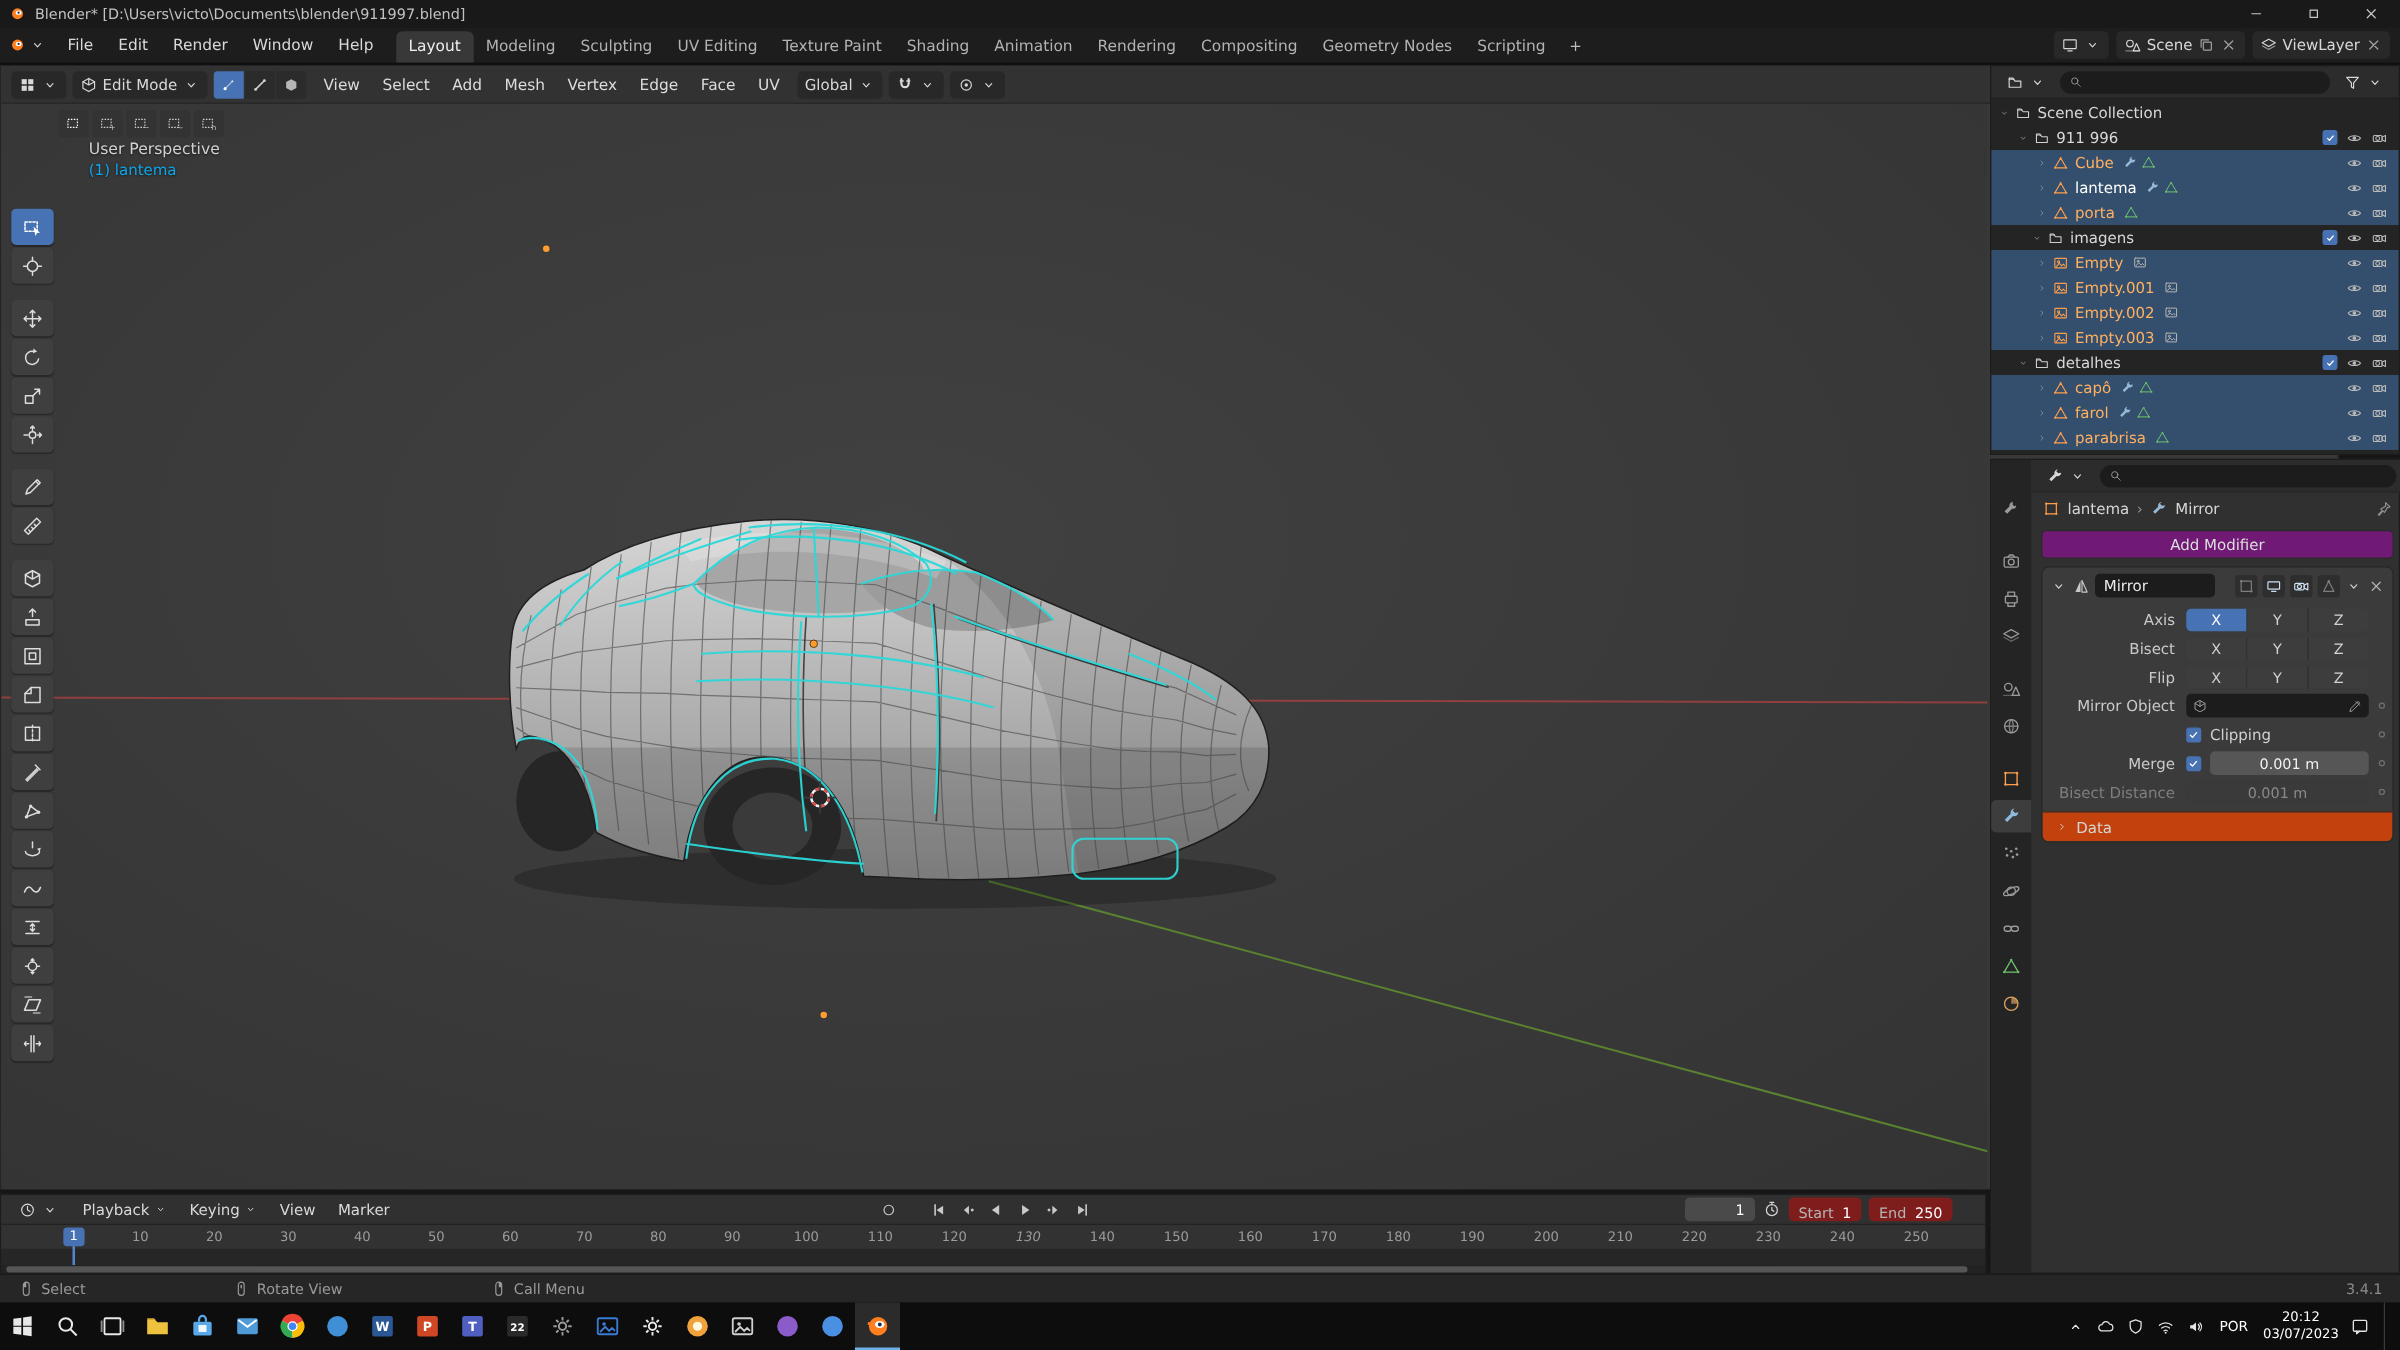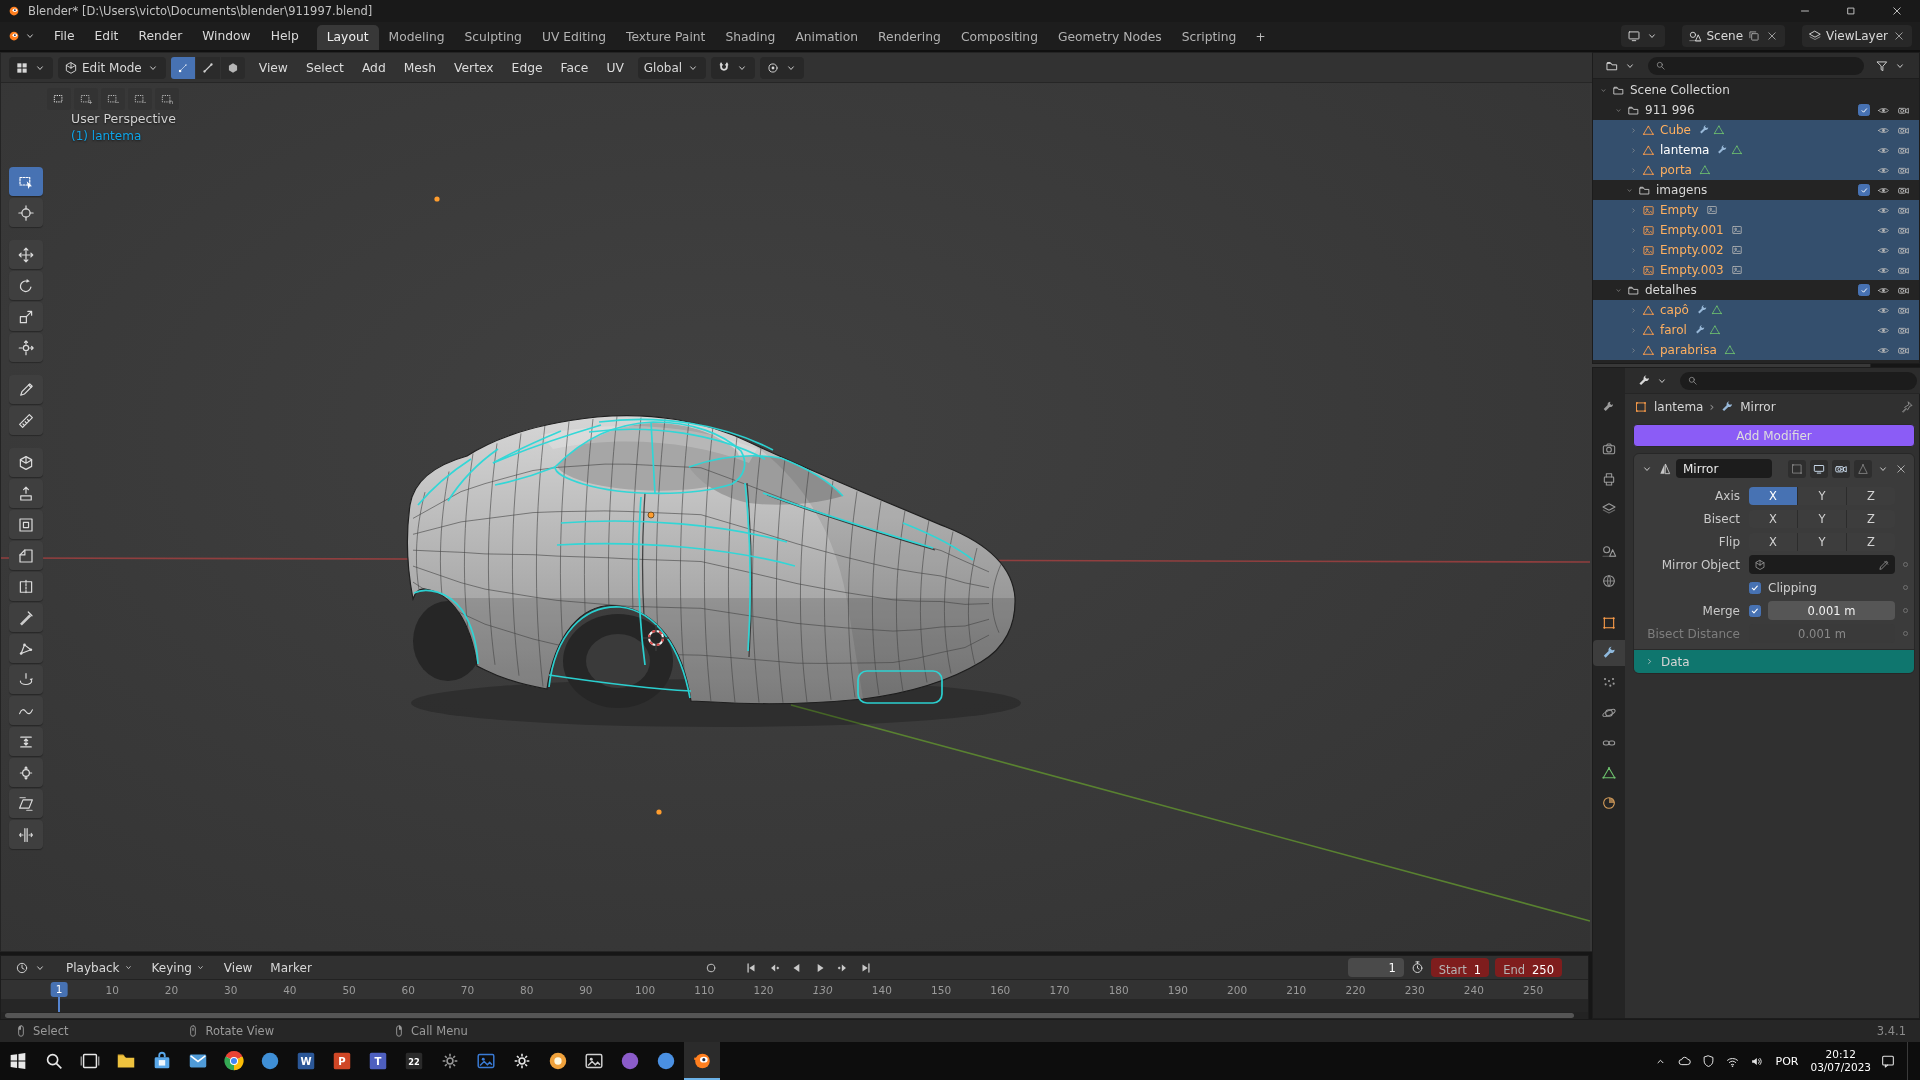--- a/index.html
+++ b/index.html
@@ -21,21 +21,21 @@
 .winbtn{width:46px;height:22px;display:flex;align-items:center;justify-content:center;color:#c8c8c8}
 
 .topbar{left:0;top:22px;width:1920px;height:30px;background:#1d1d1d;display:flex;align-items:flex-end;border-bottom:2px solid #101010}
 .tb-app-btn{display:flex;align-items:center;gap:2px;padding:0 7px;height:28px}
 .menus{display:flex;align-items:center;height:28px}
 .menu-item{padding:0 10px;font-size:12.3px;color:#d9d9d9;line-height:28px}
 .workspaces{display:flex;align-items:flex-end;margin-left:8px}
 .ws-tab{height:25px;line-height:25px;padding:0 10px;border-radius:5px 5px 0 0;color:#b2b2b2;font-size:12.3px;white-space:nowrap}
 .ws-tab.active{background:#383838;color:#efefef}
 .ws-add{padding:0 9px;color:#bbb;line-height:25px;height:25px}
-.topbar-right{margin-left:auto;display:flex;align-items:center;gap:17px;padding-right:8px;height:28px}
+.topbar-right{margin-left:auto;display:flex;align-items:center;gap:6px;padding-right:8px;height:28px}
 .chip{display:inline-flex;align-items:center;gap:4px;height:22px;padding:0 6px;background:#282828;border-radius:4px;color:#d8d8d8;font-size:12px;white-space:nowrap}
 .chip .small-x{opacity:.7}
 
 .viewport{left:0;top:52px;width:1871px;height:900px;background:#383838;overflow:hidden;border:1px solid #242424}
 .scene-svg{position:absolute;left:0;top:0;width:1589px;height:900px}
 .vp-header{position:absolute;left:0;top:0;width:100%;height:30px;background:#323232;border-bottom:1px solid #262626;display:flex;align-items:center;gap:5px;padding:0 8px}
 .vp-menus{display:flex}
 .vp-menus span{padding:0 9px;font-size:12.3px;color:#dcdcdc}
 .sq-btn{width:24px;height:22px;background:#2b2b2b;border-radius:3px;display:flex;align-items:center;justify-content:center;color:#cfcfcf}
 .sq-btn.active{background:var(--accent);color:#fff}
@@ -76,40 +76,40 @@
 
 .props{left:1592px;top:367px;width:328px;height:652px;background:#303030;border:1px solid #1c1c1c;display:flex}
 .props-tabs{width:36px;background:#242424;display:flex;flex-direction:column;align-items:center;padding-top:26px;gap:4px}
 .ptab{width:32px;height:26px;display:flex;align-items:center;justify-content:center;border-radius:4px 0 0 4px;color:#9a9a9a}
 .ptab.active{background:#3d3d3d;color:#e2e2e2}
 .ptab.gap{margin-top:12px}
 .props-body{flex:1;position:relative}
 .pr-header{height:26px;background:#2c2c2c;display:flex;align-items:center;gap:5px;padding:0 6px;border-bottom:1px solid #252525}
 .pr-breadcrumb{height:26px;display:flex;align-items:center;gap:6px;padding:0 9px;color:#d6d6d6;font-size:12px}
 .pr-breadcrumb .sep{color:#8d8d8d}
-.add-mod{margin:4px 8px;height:23px;background:#8b5cf6;border:1px solid #2a2a2a;border-radius:4px;display:flex;align-items:center;justify-content:center;color:#ddd;font-size:12px}
+.add-mod{margin:4px 8px;height:23px;background:#701a75;border:1px solid #2a2a2a;border-radius:4px;display:flex;align-items:center;justify-content:center;color:#ddd;font-size:12px}
 .mod-panel{margin:6px 8px;background:#3b3b3b;border:1px solid #272727;border-radius:6px;padding-bottom:0;overflow:hidden}
 .mod-header{height:29px;display:flex;align-items:center;gap:4px;padding:0 6px}
 .name-field{width:96px;height:19px;background:#1c1c1c;border-radius:4px;display:flex;align-items:center;padding:0 7px;color:#e8e8e8;font-size:12px}
 .mtoggle{width:18px;height:18px;background:#2e2e2e;border-radius:3px;display:flex;align-items:center;justify-content:center;color:#7e7e7e}
 .mtoggle.on{color:#cfe0f2}
 .mod-row{display:flex;align-items:center;height:21px;margin:2px 6px}
 .mod-row .lbl{width:100px;text-align:right;margin-right:9px;color:#c9c9c9;font-size:12px;white-space:nowrap}
 .mod-row .lbl.dim{color:#7e7e7e}
 .mod-row .ctl{width:146px;display:flex;align-items:center;gap:7px}
 .seg{display:flex;width:146px}
 .seg .s{flex:1;height:18px;background:#3d3d3d;border-right:1px solid #2c2c2c;display:flex;align-items:center;justify-content:center;font-size:11.5px;color:#d2d2d2}
 .seg .s:first-child{border-radius:4px 0 0 4px}
 .seg .s:last-child{border-radius:0 4px 4px 0;border-right:none}
 .seg .s.on{background:var(--accent);color:#fff}
 .obj-field{width:146px;height:19px;background:#1c1c1c;border-radius:4px;display:flex;align-items:center;padding:0 5px;color:#999}
 .val{height:19px;background:#565656;border-radius:4px;display:flex;align-items:center;justify-content:center;color:#f2f2f2;font-size:11.5px}
 .val.dim{background:#3a3a3a;color:#8a8a8a}
 .dot{width:5px;height:5px;border:1.2px solid #707070;border-radius:50%;margin-left:8px}
-.sub-panel{margin-top:5px;height:24px;background:#0f766e;border-top:1px solid #2a2a2a;display:flex;align-items:center;gap:6px;padding:0 10px;color:#d5d5d5}
+.sub-panel{margin-top:5px;height:24px;background:#c2410c;border-top:1px solid #2a2a2a;display:flex;align-items:center;gap:6px;padding:0 10px;color:#d5d5d5}
 
 .timeline{left:0;top:955px;width:1589px;height:64px;background:#2b2b2b;border:1px solid #1c1c1c}
 .tl-header{height:24px;background:#303030;border-bottom:1px solid #222;display:flex;align-items:center;gap:4px;padding:0 8px;position:relative}
 .tl-menus{display:flex}
 .tl-menus span{padding:0 9px;font-size:12px;color:#d8d8d8;display:flex;align-items:center;gap:3px}
 .transport{position:absolute;left:700px;display:flex;gap:3px;align-items:center}
 .tp-btn{width:20px;height:18px;display:flex;align-items:center;justify-content:center;color:#c9c9c9}
 .tl-right{position:absolute;right:26px;display:flex;gap:6px;align-items:center}
 .frame-field{width:56px;height:19px;background:#4a4a4a;border-radius:4px;display:flex;align-items:center;justify-content:flex-end;padding:0 8px;color:#fff;font-size:11.5px}
 .se-chip{height:19px;background:#7f1d1d;border-radius:4px;display:flex;align-items:flex-end;gap:7px;padding:0 8px;font-size:11.5px}

